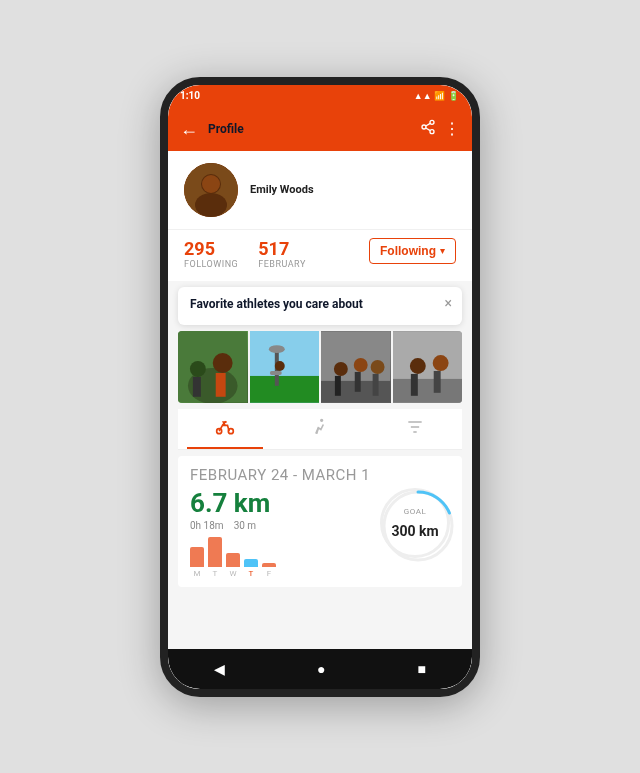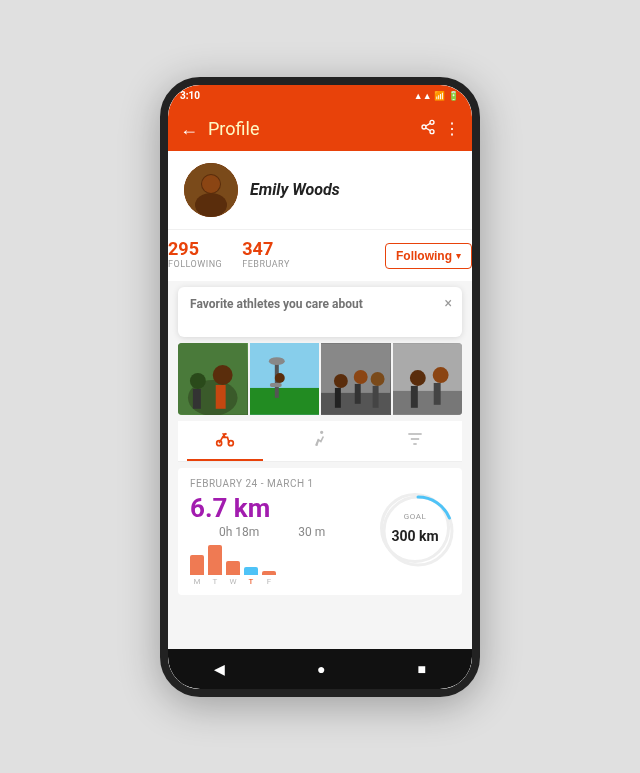--- a/index.html
+++ b/index.html
@@ -61,23 +61,23 @@
       padding: 8px 12px;
       height: 44px;
     }
     .app-bar-back {
       color: #fff;
       font-size: 18px;
       margin-right: 10px;
       cursor: pointer;
     }
     .app-bar-title {
-      color: #fef9c3;
-      font-size: 18px;
-      font-weight: normal;
+      color: #0f172a;
+      font-size: 12px;
+      font-weight: bold;
       flex: 1;
     }
     .app-bar-actions {
       display: flex;
       gap: 8px;
       align-items: center;
     }
     .app-bar-icon {
       color: #fff;
       font-size: 16px;
@@ -112,35 +112,34 @@
       position: absolute;
       top: -2px;
       right: -2px;
       color: #e8420a;
       font-size: 12px;
     }
     .profile-info {
       flex: 1;
     }
     .profile-name {
-      font-size: 16px;
+      font-size: 11px;
       font-weight: bold;
       color: #222;
-      font-style: italic;
     }
     .profile-location {
       font-size: 11px;
       color: #888;
     }
     
     .stats-section {
       background: #fff;
-      padding: 8px 0 12px;
-      display: flex;
-      align-items: flex-end;
+      padding: 8px 16px 12px;
+      display: flex;
+      align-items: flex-start;
       border-top: 1px solid #f0f0f0;
     }
     .stat-item {
       display: flex;
       flex-direction: column;
       align-items: flex-start;
       margin-right: 20px;
     }
     .stat-number {
       font-size: 18px;
@@ -185,22 +184,22 @@
       position: absolute;
       top: 8px;
       right: 10px;
       color: #999;
       font-size: 14px;
       cursor: pointer;
     }
     .tooltip-title {
       font-size: 12px;
       font-weight: bold;
-      color: #737373;
-      margin-bottom: 16px;
+      color: #0f172a;
+      margin-bottom: 4px;
       padding-right: 16px;
     }
     .tooltip-body {
       font-size: 10px;
       color: #666;
       line-height: 1.4;
     }
     
     .photo-strip {
       display: flex;
@@ -261,45 +260,44 @@
       color: #bbb;
     }
     
     .activity-section {
       background: #fff;
       margin: 6px 10px 0;
       padding: 10px 12px;
       border-radius: 4px;
     }
     .activity-period {
-      font-size: 10px;
+      font-size: 15px;
       color: #999;
       letter-spacing: 0.5px;
       margin-bottom: 4px;
     }
     .activity-main {
       display: flex;
       align-items: flex-start;
       justify-content: space-between;
     }
     .activity-left {}
     .activity-distance {
       font-size: 26px;
       font-weight: bold;
-      color: #a21caf;
+      color: #15803d;
     }
     .activity-meta {
       display: flex;
       gap: 10px;
       margin-top: 2px;
     }
     .activity-meta-item {
-      font-size: 12px;
+      font-size: 10px;
       color: #888;
-      margin-left: 29px;
     }
     .goal-circle {
       width: 70px;
       height: 70px;
       border-radius: 50%;
       border: 3px solid #eee;
       display: flex;
       flex-direction: column;
       align-items: center;
       justify-content: center;
@@ -368,21 +366,21 @@
       cursor: pointer;
     }
   </style>
 </head>
 <body>
 
 <div class="phone-outer">
   <div class="phone-inner">
 
     <div class="status-bar">
-      <span class="status-time">3:10</span>
+      <span class="status-time">1:10</span>
       <div class="status-icons">
         <span class="status-icon">▲▲</span>
         <span class="status-icon">📶</span>
         <span class="status-icon">🔋</span>
       </div>
     </div>
 
     <div class="app-bar">
       <span class="app-bar-back">←</span>
       <span class="app-bar-title">Profile</span>
@@ -416,21 +414,21 @@
         <div class="profile-name">Emily Woods</div>
       </div>
     </div>
 
     <div class="stats-section">
       <div class="stat-item">
         <span class="stat-number">295</span>
         <span class="stat-label">FOLLOWING</span>
       </div>
       <div class="stat-item">
-        <span class="stat-number">347</span>
+        <span class="stat-number">517</span>
         <span class="stat-label">FEBRUARY</span>
       </div>
       <button class="follow-btn">
         <span class="follow-btn-label">Following</span>
         <span class="follow-chevron">▾</span>
       </button>
     </div>
 
     <div class="tooltip-card">
       <span class="tooltip-close">×</span>

